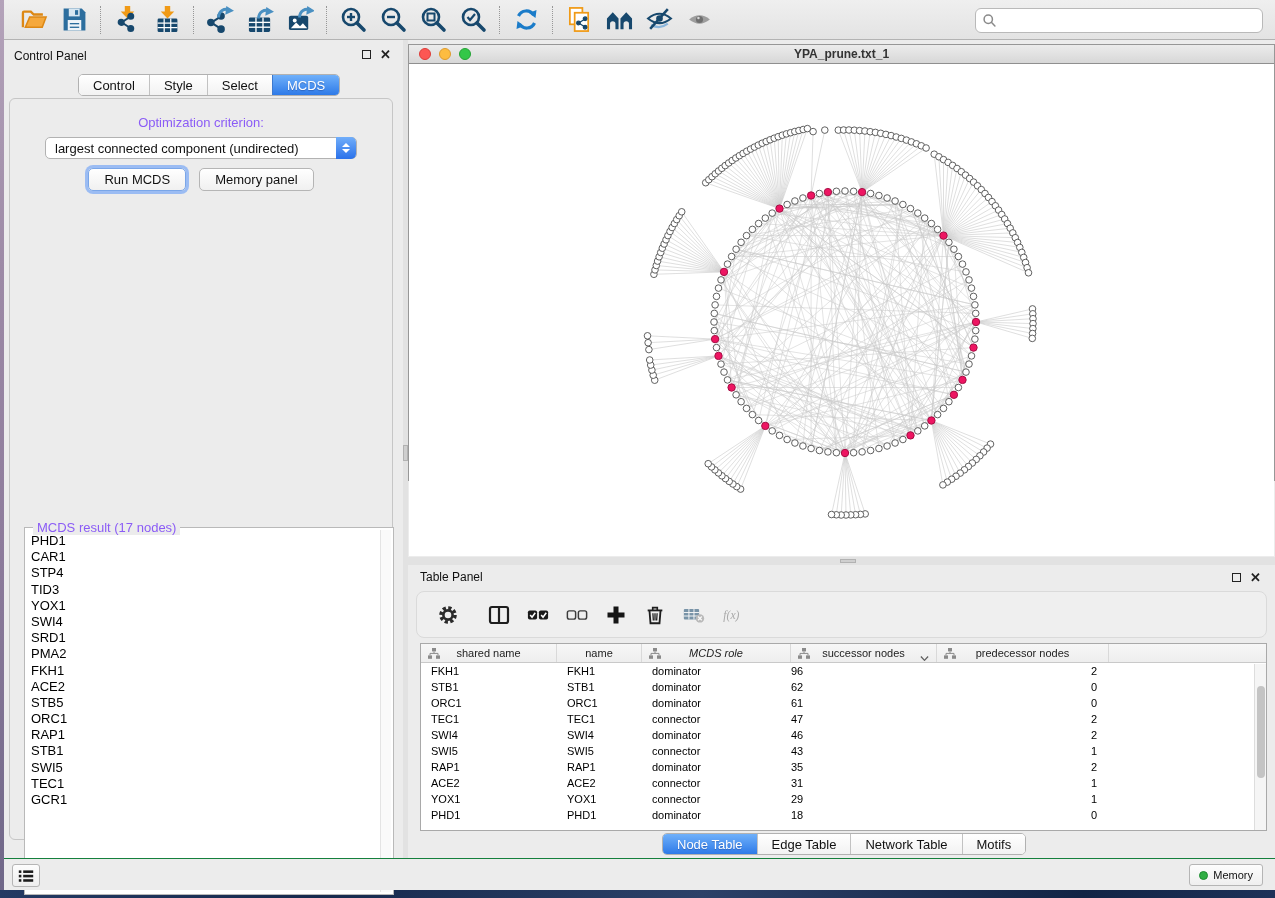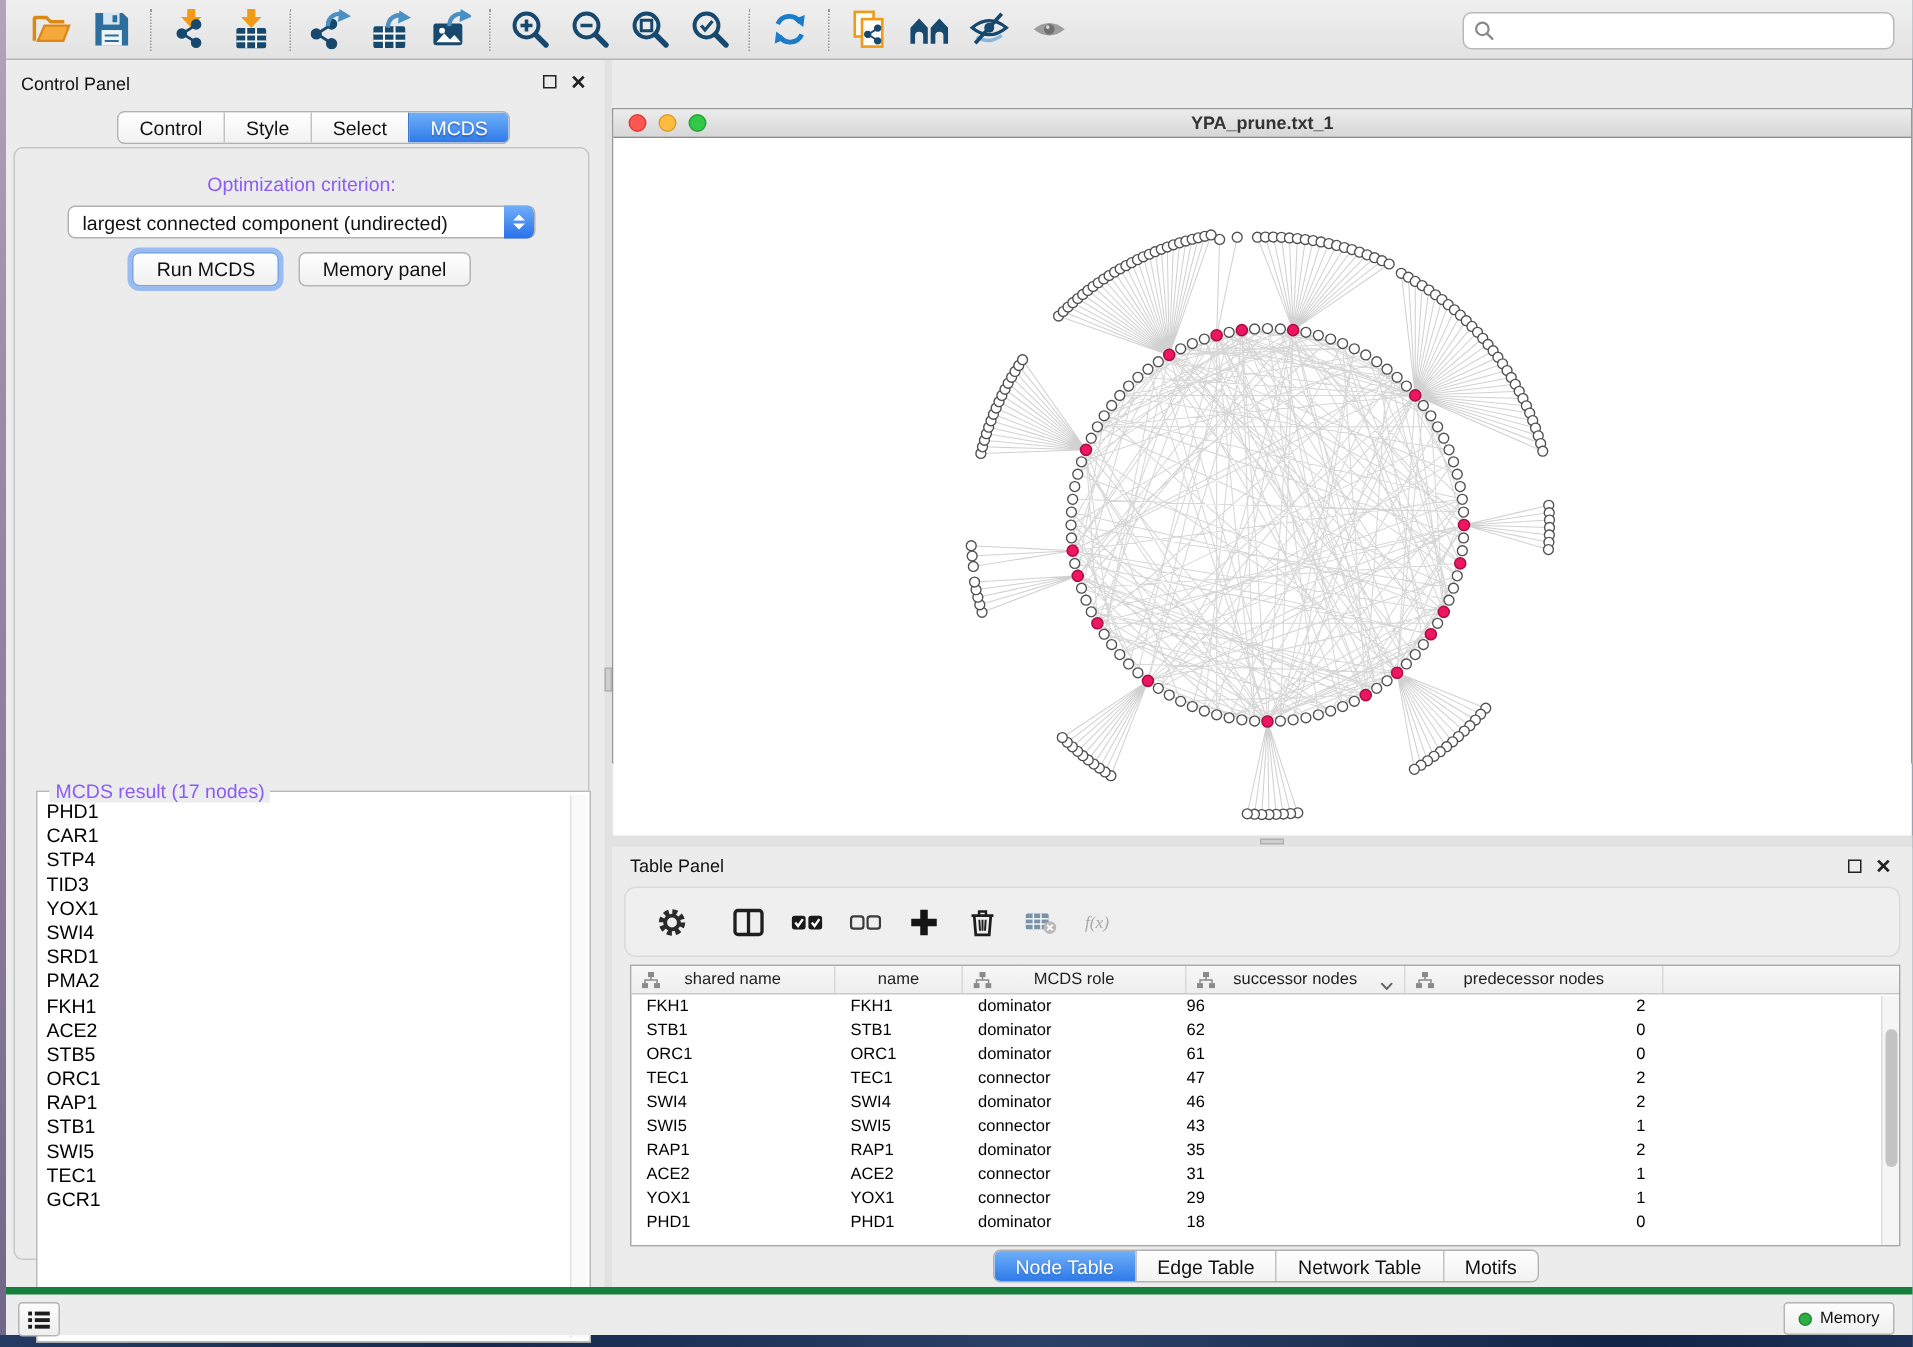--- a/index.html
+++ b/index.html
@@ -69,21 +69,21 @@
     background:#fafafa; border-left:1px solid #e4e4e4; }
   
   #v-divider { position:absolute; left:399px; top:40px; width:5px; height:818px; background:#e2e2e2; }
   #v-divider .handle { position:absolute; left:0; top:405px; width:5px; height:16px;
     background:#cfcfcf; border:1px solid #b2b2b2; }
   #h-divider { position:absolute; left:404px; top:557px; width:867px; height:8px; background:#e2e2e2; }
   #h-divider .handle { position:absolute; left:432px; top:2px; width:16px; height:4px;
     background:#cfcfcf; border:1px solid #b2b2b2; }
   
   #net-window { position:absolute; left:404px; top:44px; width:867px; height:437px;
-    border:1px solid #979797; background:#fff;margin-top:28px; }
+    border:1px solid #979797; background:#fff; }
   #net-titlebar { position:absolute; left:0; top:0; width:100%; height:19px;
     background:linear-gradient(#ececec,#d7d7d7); border-bottom:1px solid #8f8f8f;
     display:flex; align-items:center; }
   .light { width:12px; height:12px; border-radius:50%; margin-left:8px; }
   #light-red { background:#fc5753; border:1px solid #dd3c38; margin-left:10px; }
   #light-yellow { background:#fdbc40; border:1px solid #de9b2d; }
   #light-green { background:#33c748; border:1px solid #24a334; }
   #net-title { position:absolute; width:100%; text-align:center; font-size:12px; font-weight:bold; color:#333; }
   #net-canvas { position:absolute; left:0; top:19px; width:865px; height:492px; background:#fff; }
   
@@ -109,21 +109,21 @@
   .tcell.left { padding-left:10px; text-align:left; }
   .tcell.right-s { padding-right:16px; text-align:left; }
   .tcell.right-p { padding-right:12px; text-align:right; }
   #nt-scroll { position:absolute; right:0; top:20px; width:12px; bottom:0;
     background:#f5f5f5; border-left:1px solid #ddd; }
   #nt-thumb { position:absolute; left:1.5px; top:22px; width:8px; height:92px;
     background:#c4c4c4; border-radius:4px; }
   #tp-tabs { left:254px; top:268px; }
   
   #status-bar { position:absolute; left:0; top:858px; width:100%; height:32px;
-    background:#ececec; border-top:5px solid #15803d; }
+    background:#ececec; border-top:1px solid #15803d; }
   #list-btn { position:absolute; left:8px; top:5px; width:28px; height:23px;
     background:linear-gradient(#fdfdfd,#eee); border:1px solid #b5b5b5; border-radius:3px;
     display:flex; align-items:center; justify-content:center; cursor:pointer; }
   #memory-btn { position:absolute; right:12px; top:5px; height:22px; padding:0 9px;
     background:linear-gradient(#fdfdfd,#efefef); border:1px solid #b5b5b5; border-radius:3px;
     display:flex; align-items:center; gap:5px; font-size:11px; color:#111; cursor:pointer; }
   #memory-dot { width:9px; height:9px; border-radius:50%; background:#2fae43; border:1px solid #1d8c30; }
 </style>
 </head>
 <body>
@@ -700,21 +700,21 @@
   <rect x="0" y="7.4" width="4" height="3.4"></rect>
                   <rect x="8" y="7.4" width="4" height="3.4"></rect>
                 </g>
   <path d="M6 3.4 V5.4 M2 7.4 V5.4 H10 V7.4" stroke="#8a8a8a" fill="none"></path>
               </svg></span>
             <span>shared name</span>
           </div>
           <div class="hcell" style="width: 85px;">
             <span>name</span>
           </div>
-          <div class="hcell" style="width: 149px;">
+          <div class="hcell" style="width: 149px; font-style: italic;">
             <span class="tree"><svg viewBox="0 0 12 11">
                 <g fill="#8a8a8a">
                   <rect x="4" y="0" width="4" height="3.4"></rect>
   <rect x="0" y="7.4" width="4" height="3.4"></rect>
                   <rect x="8" y="7.4" width="4" height="3.4"></rect>
                 </g>
   <path d="M6 3.4 V5.4 M2 7.4 V5.4 H10 V7.4" stroke="#8a8a8a" fill="none"></path>
               </svg></span>
             <span>MCDS role</span>
           </div>

